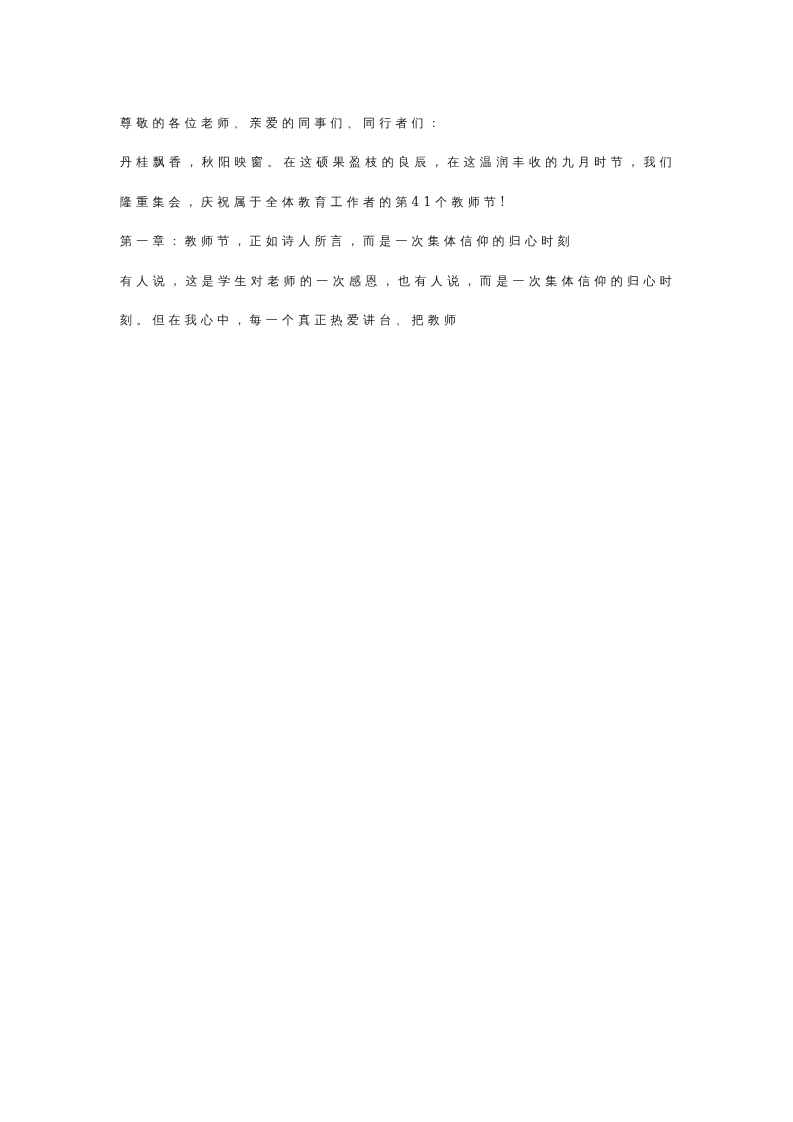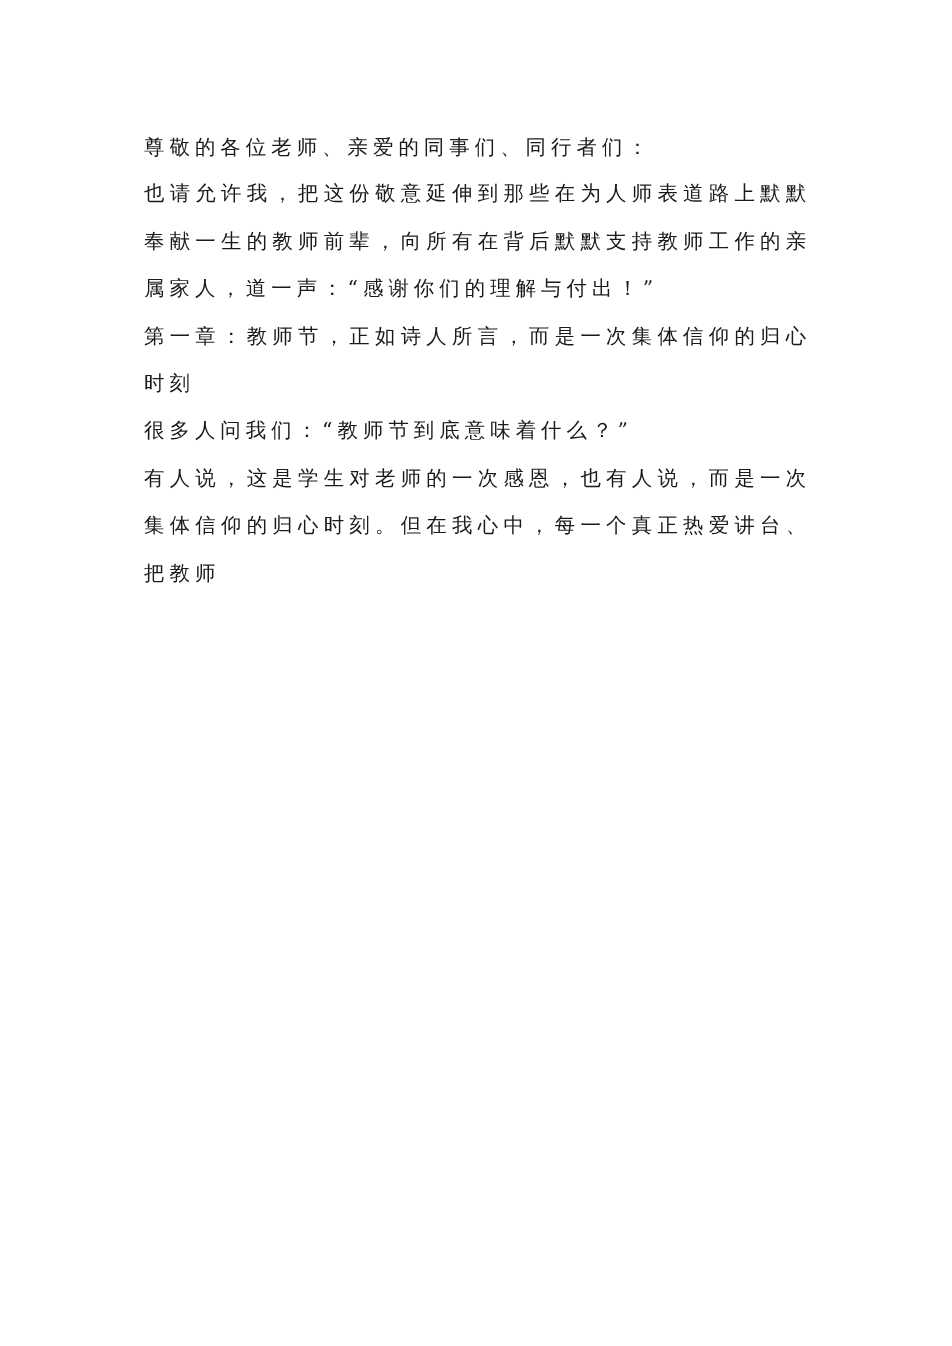--- a/index.html
+++ b/index.html
@@ -3,29 +3,28 @@
 <meta charset="utf-8">
 <style>
   html, body { margin: 0; padding: 0; background: #ffffff; }
   body { width: 793px; height: 1122px; position: relative; overflow: hidden; }
   .page {
     position: absolute;
     left: 120px;
     top: 104px;
     width: 556px;
     font-family: "DejaVu Serif", "Liberation Serif", serif;
-    font-size: 17px;
+    font-size: 12px;
     line-height: 39.4px;
     color: #1a1a1a;
     letter-spacing: 4.2px;
   }
   .para { margin: 0; padding: 0; text-align: justify; word-break: break-all; }
 </style>
 </head>
 <body>
 
 <div class="page">
   <p class="para">尊敬的各位老师、亲爱的同事们、同行者们：</p>
-  <p class="para">也请允许我，把这份敬意延伸到那些在为人师表道路上默默奉献一生的教师前辈，向所有在背后默默支持教师工作的亲属家人，道一声：“感谢你们的理解与付出！”</p>
+  <p class="para">丹桂飘香，秋阳映窗。在这硕果盈枝的良辰，在这温润丰收的九月时节，我们隆重集会，庆祝属于全体教育工作者的第41个教师节!</p>
   <p class="para">第一章：教师节，正如诗人所言，而是一次集体信仰的归心时刻</p>
-  <p class="para">很多人问我们：“教师节到底意味着什么？”</p>
   <p class="para">有人说，这是学生对老师的一次感恩，也有人说，而是一次集体信仰的归心时刻。但在我心中，每一个真正热爱讲台、把教师</p>
 </div>
 
 </body></html>

